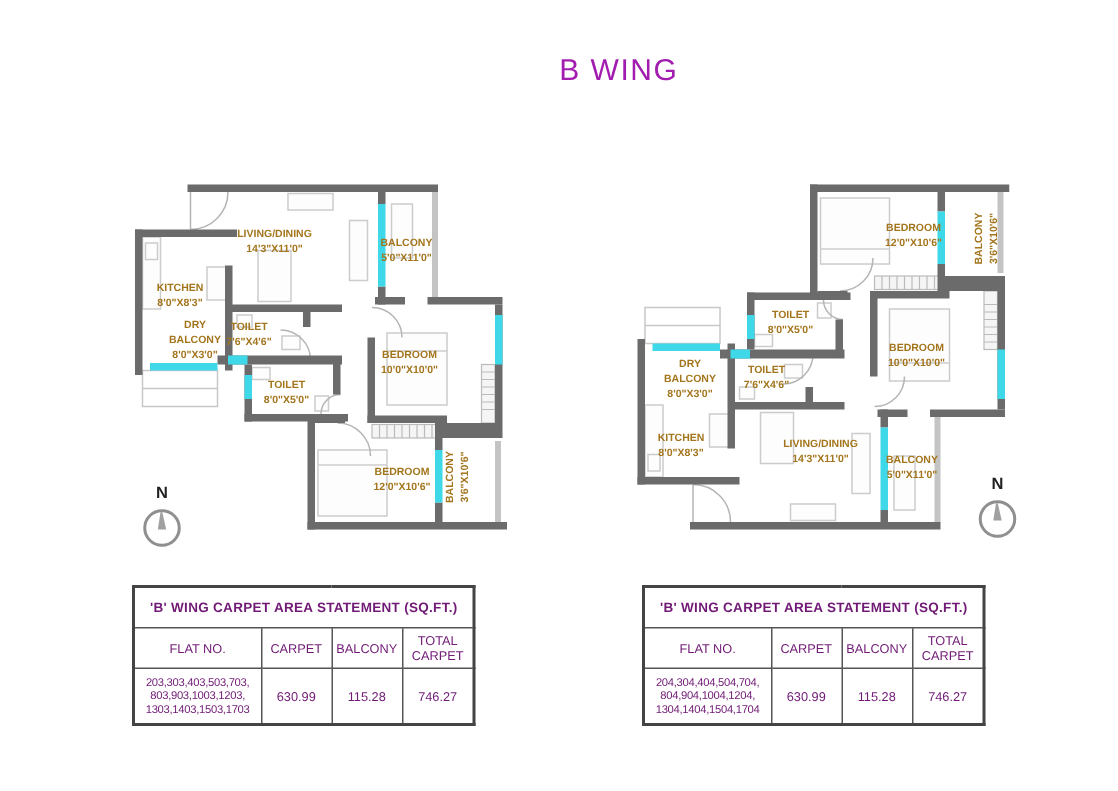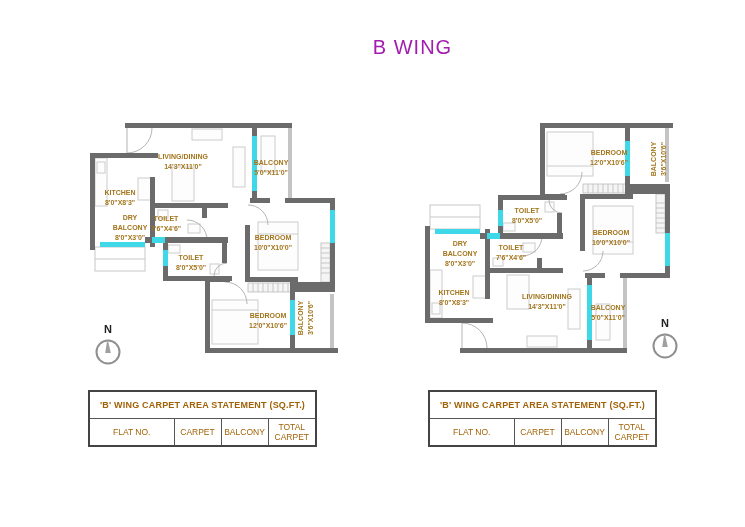--- a/index.html
+++ b/index.html
@@ -8,21 +8,21 @@
   .page-title{position:absolute;top:36px;left:0;width:100%;text-align:center;
               font-size:20px;letter-spacing:1px;color:#a21caf;font-weight:500;margin-left:40px;}
   .plan{position:absolute;width:250px;height:252px;}
   .plan svg{position:absolute;left:0;top:0;}
   .rlabel{position:absolute;transform:translate(-50%,-50%);text-align:center;
           color:#a3751c;font-size:7px;font-weight:bold;line-height:1.45;white-space:nowrap;}
   .rlabel.vert{transform:translate(-50%,-50%) rotate(-90deg);}
   .compass{position:absolute;width:32px;text-align:center;}
   .compass .n{font-size:11px;font-weight:bold;color:#222;line-height:11px;margin-bottom:1px;}
   .ctable{position:absolute;width:227px;border-collapse:collapse;table-layout:fixed;
-          background:#fff;color:#a16207;}
+          background:#fff;color:#701a75;}
   .ctable td{border:1px solid #555;text-align:center;vertical-align:middle;padding:0 1px;}
   .ctable{border:2px solid #444;}
   .ctable .ttl{height:26px;font-size:9px;font-weight:bold;letter-spacing:.2px;}
   .ctable .hdr{height:27px;font-size:8.5px;margin-left:26px;}
   .ctable .dat{height:37px;font-size:8.5px;}
   .ctable .flat{font-size:7.5px;line-height:1.2;letter-spacing:-0.2px;}
 </style>
 </head>
 <body>
 
@@ -225,36 +225,56 @@
     <tbody>
         <tr>
           <td class="ttl" colspan="4">'B' WING CARPET AREA STATEMENT (SQ.FT.)</td>
         </tr>
     <tr class="hdr">
       <td>FLAT NO.</td>
       <td>CARPET</td>
       <td>BALCONY</td>
       <td>TOTAL CARPET</td>
     </tr>
+    <tr class="dat">
+      <td class="flat">
+        <div>203,303,403,503,703,</div>
+        <div>803,903,1003,1203,</div>
+        <div>1303,1403,1503,1703</div>
+      </td>
+      <td>630.99</td>
+      <td>115.28</td>
+      <td>746.27</td>
+    </tr>
   </tbody>
     </table>
 
   <table class="ctable" style="left:428px;top:390px;">
     <colgroup>
         <col style="width:85px">
         <col style="width:47px">
         <col style="width:47px">
         <col style="width:48px">
       </colgroup>
     <tbody>
         <tr>
           <td class="ttl" colspan="4">'B' WING CARPET AREA STATEMENT (SQ.FT.)</td>
         </tr>
     <tr class="hdr">
       <td>FLAT NO.</td>
       <td>CARPET</td>
       <td>BALCONY</td>
       <td>TOTAL CARPET</td>
     </tr>
+    <tr class="dat">
+      <td class="flat">
+        <div>204,304,404,504,704,</div>
+        <div>804,904,1004,1204,</div>
+        <div>1304,1404,1504,1704</div>
+      </td>
+      <td>630.99</td>
+      <td>115.28</td>
+      <td>746.27</td>
+    </tr>
   </tbody>
     </table>
 
 </div>
 
 </body></html>

